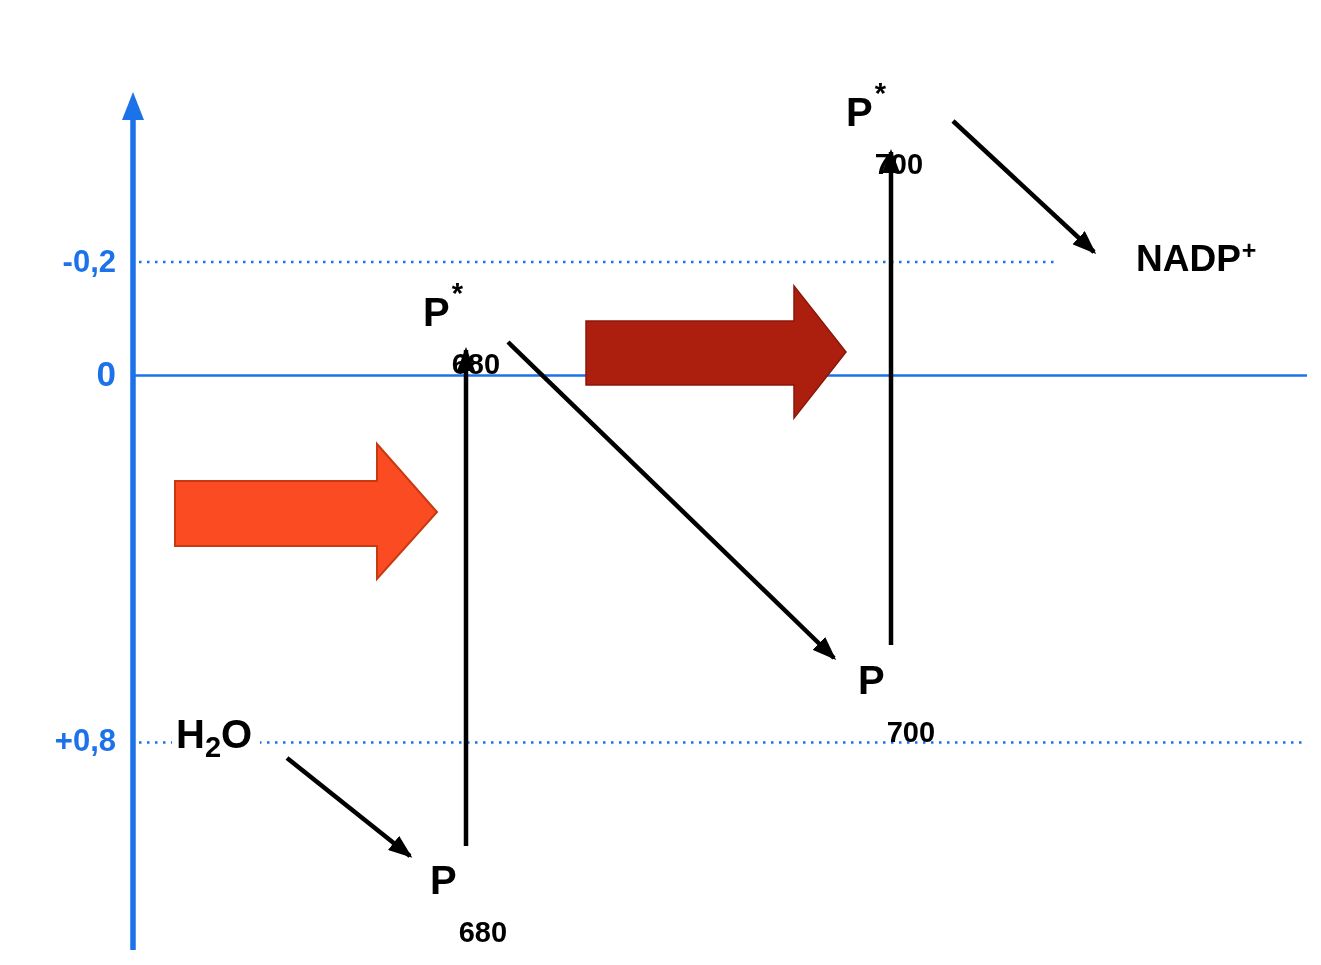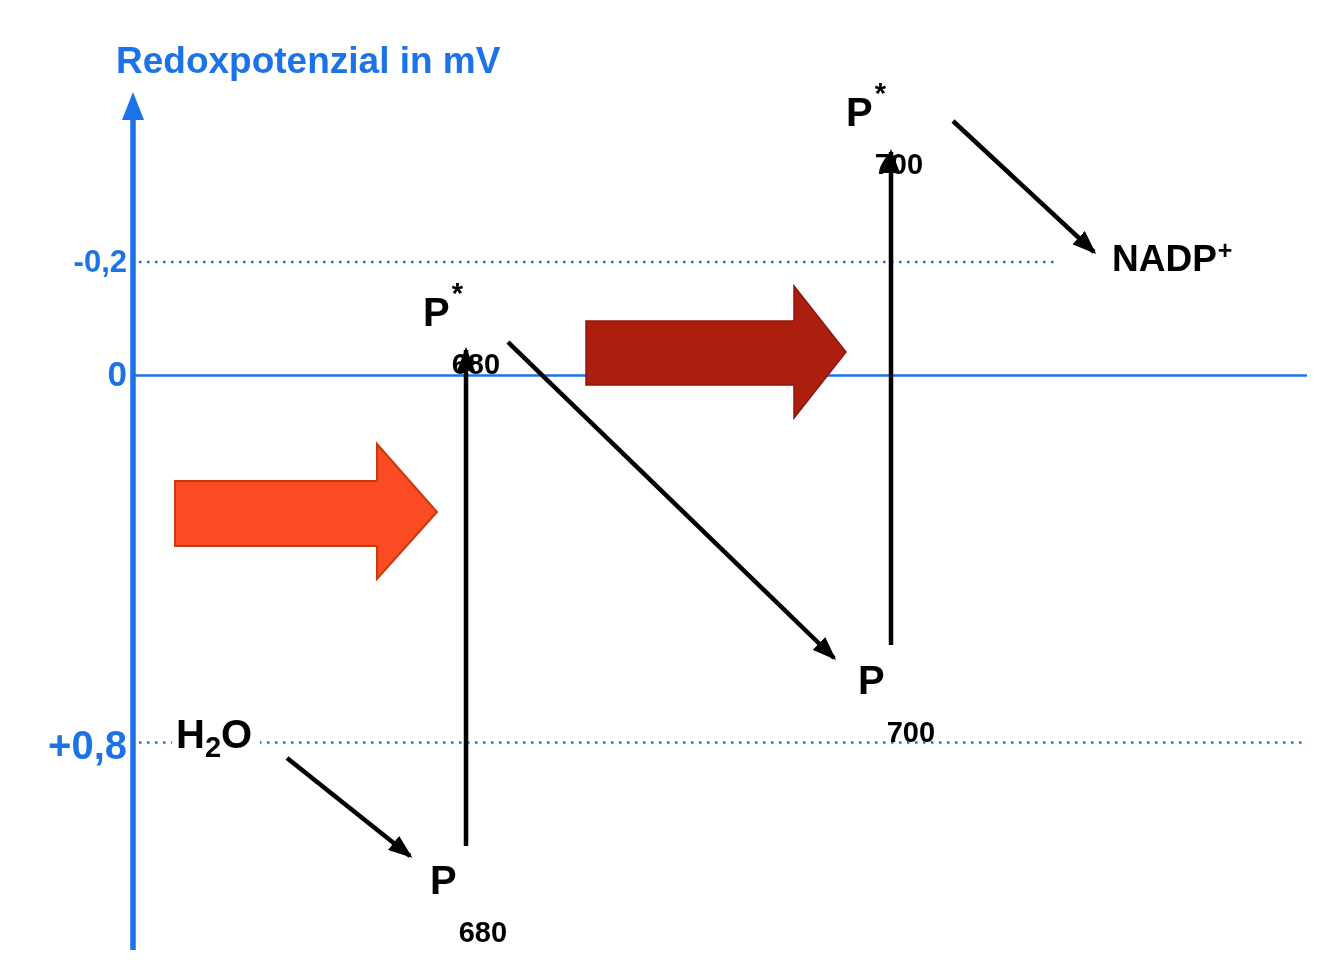--- a/index.html
+++ b/index.html
@@ -31,42 +31,42 @@
   .ps1-arrow{fill:var(--light-arrow-ps1-fill);stroke:var(--light-arrow-ps1-edge);stroke-width:1.5;}
 
   
   .title{
     position:absolute;left:116px;top:40px;
     font-size:37px;font-weight:700;
     color:var(--axis-blue);
     white-space:nowrap;
   }
   .tick{
-    position:absolute;left:27px;width:100px;
+    position:absolute;left:16px;width:100px;
     text-align:right;
     font-weight:700;color:var(--axis-blue);
     white-space:nowrap;
   }
   .tick.t1{top:244px;font-size:31px;}
   .tick.t2{top:354px;font-size:35px;}
-  .tick.t3{top:723px;font-size:40px;}
+  .tick.t3{top:723px;font-size:31px;}
 
   .sp{
     position:absolute;display:flex;align-items:flex-start;
     font-weight:700;color:#000;white-space:nowrap;
   }
   .sp .base{font-size:40px;line-height:1;}
   .sp .scripts{display:flex;flex-direction:column;margin-left:2px;margin-top:-12px;align-items:flex-start;}
   .sp .sup{font-size:29px;line-height:26px;height:26px;}
   .sp .sub{font-size:29px;line-height:29px;margin-top:44px;}
 
   .sp.water{background:#ffffff;padding:0 8px 2px 4px;}
   .sp .wsub{font-size:29px;line-height:1;margin-top:19px;}
 
-  .sp.nadp .nbase{font-size:37px;line-height:1;}
+  .sp.nadp .nbase{font-size:37px;line-height:1;margin-left:24px;}
   .sp.nadp .nsup{font-size:25px;line-height:1;margin-top:-2px;margin-left:1px;}
 
   .pos-p680x{left:423px;top:292px;}
   .pos-p680g{left:430px;top:860px;}
   .pos-p700x{left:846px;top:92px;}
   .pos-p700g{left:858px;top:660px;}
   .pos-water{left:172px;top:714px;}
   .pos-nadp{left:1112px;top:240px;}
 </style>
 </head>
@@ -91,21 +91,20 @@
     <polygon class="ps2-arrow" points="175,481 377,481 377,444 437,512 377,579 377,546 175,546"></polygon>
     <polygon class="ps1-arrow" points="586,321 794,321 794,286 846,352 794,418 794,385 586,385"></polygon>
 
     <line class="blackline" x1="287" y1="758" x2="410" y2="856"></line>
     <line class="blackline" x1="466" y1="846" x2="466" y2="350"></line>
     <line class="blackline" x1="508" y1="342" x2="834" y2="658"></line>
     <line class="blackline" x1="891" y1="645" x2="891" y2="152"></line>
     <line class="blackline" x1="953" y1="121" x2="1094" y2="252"></line>
   </svg>
 
-  <div class="title">Redoxpotenzial in mV</div>
 
   <div class="tick t1">-0,2</div>
   <div class="tick t2">0</div>
   <div class="tick t3">+0,8</div>
 
   <div class="sp pos-p680x">
     <span class="base">P</span>
     <span class="scripts">
       <span class="sup">*</span>
       <span class="sub">680</span>

